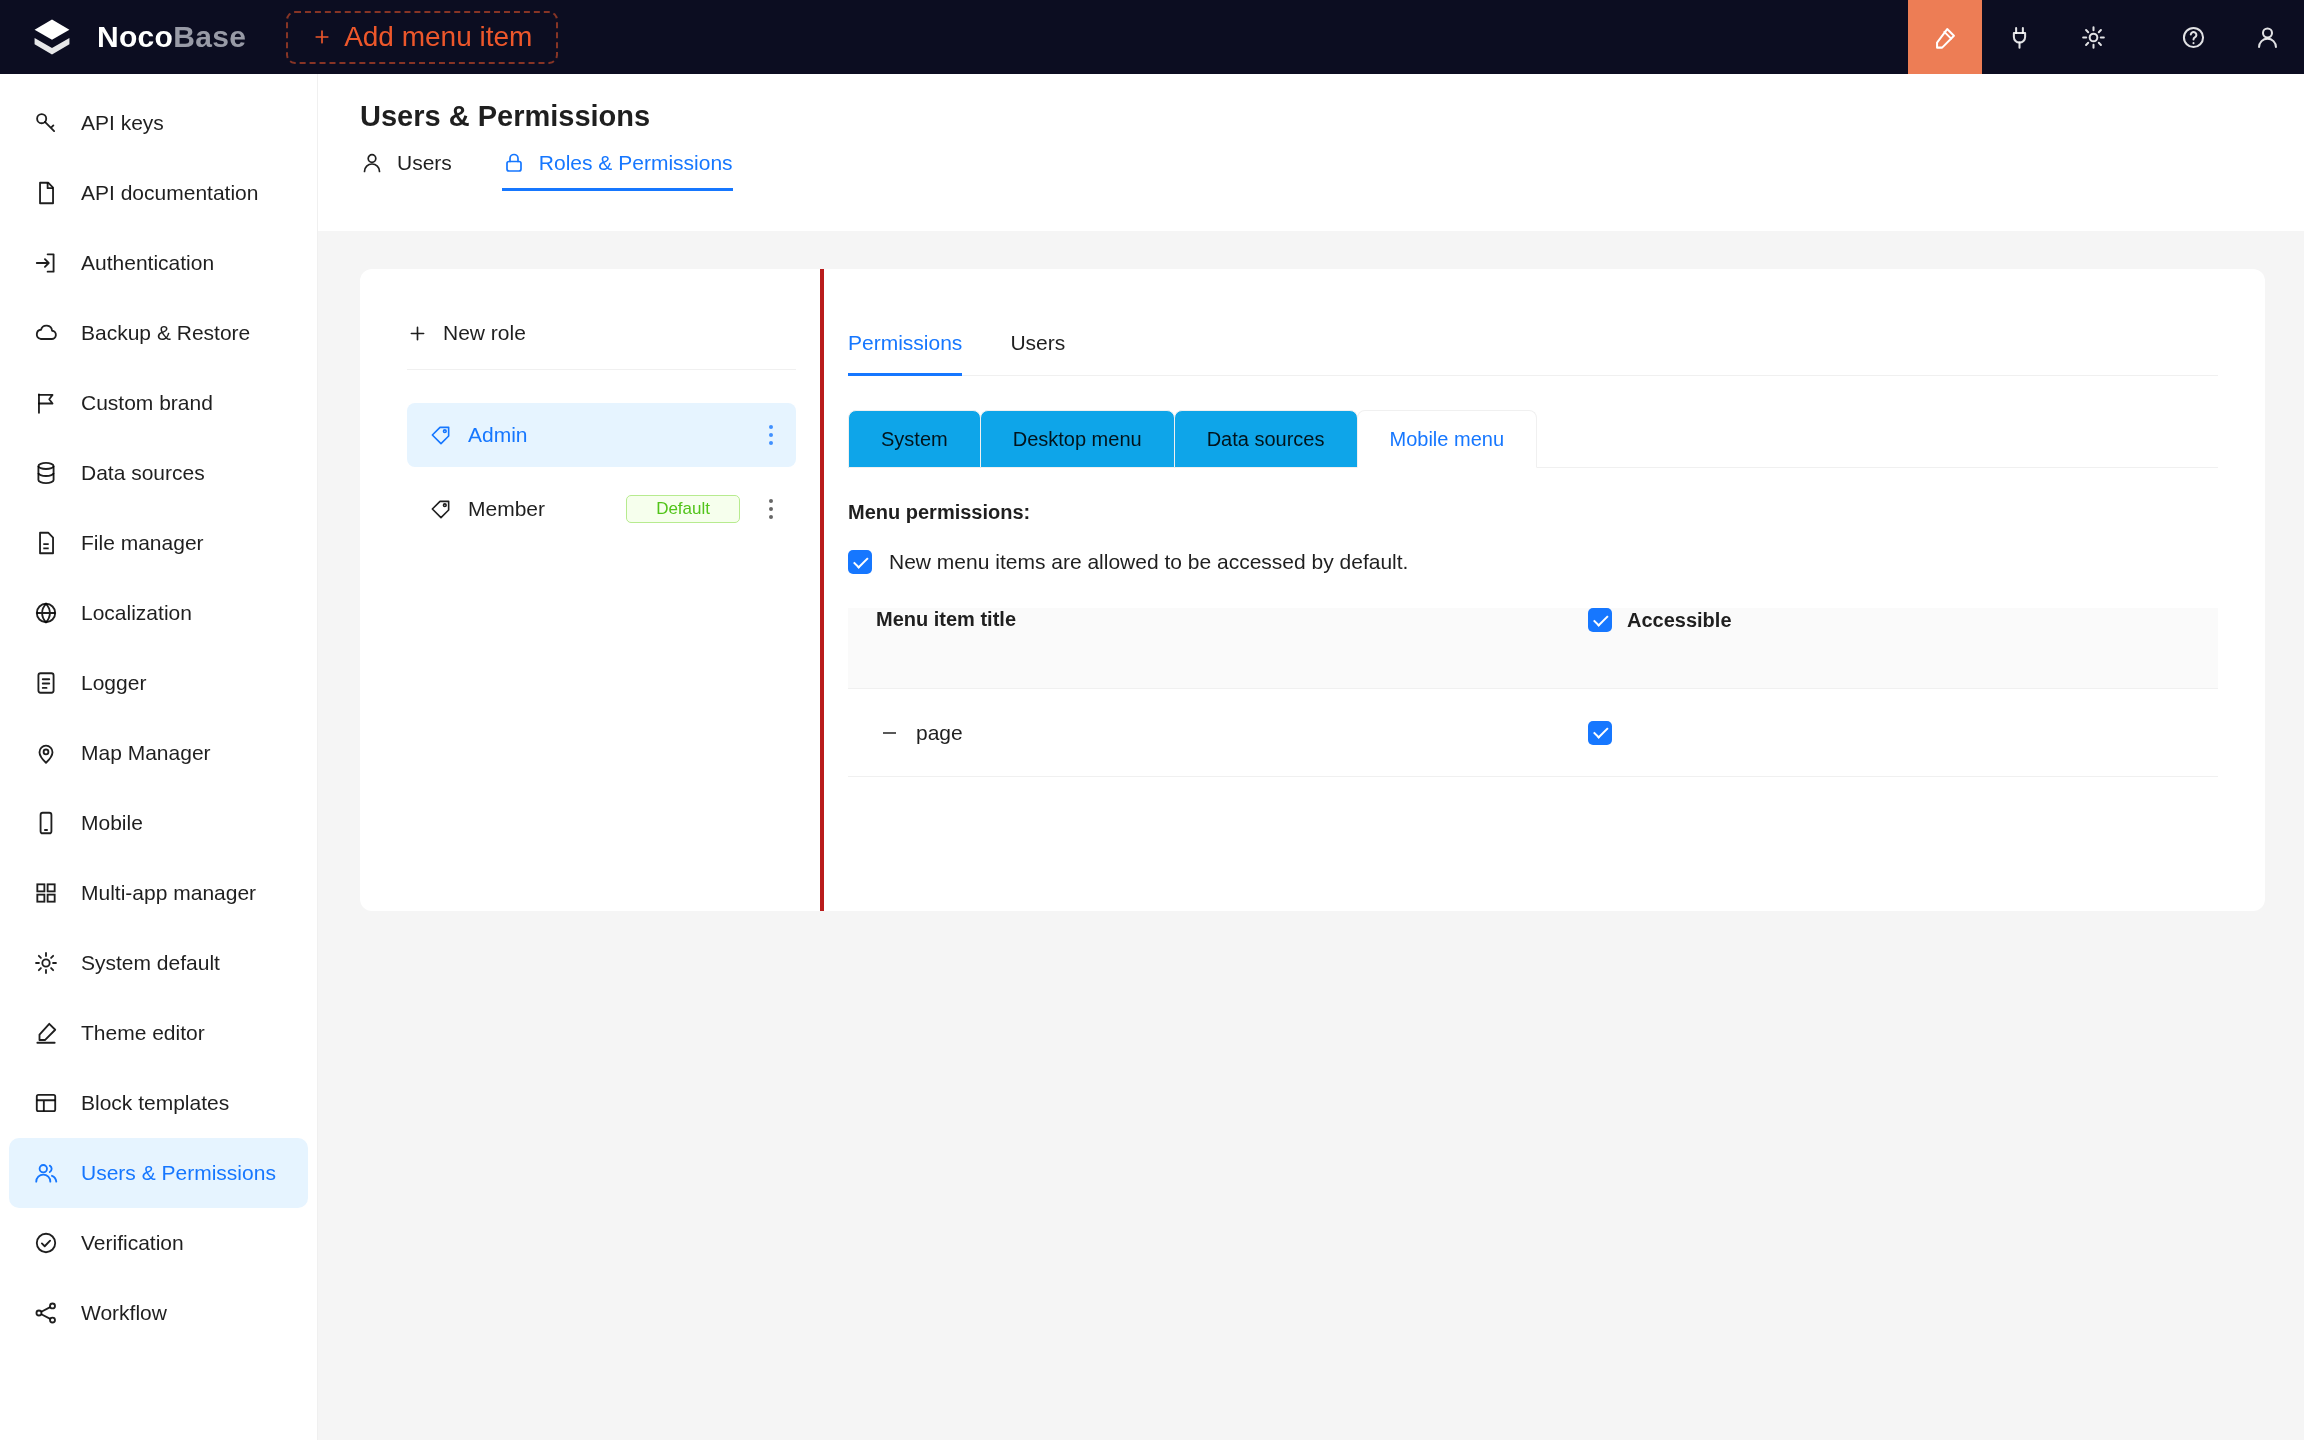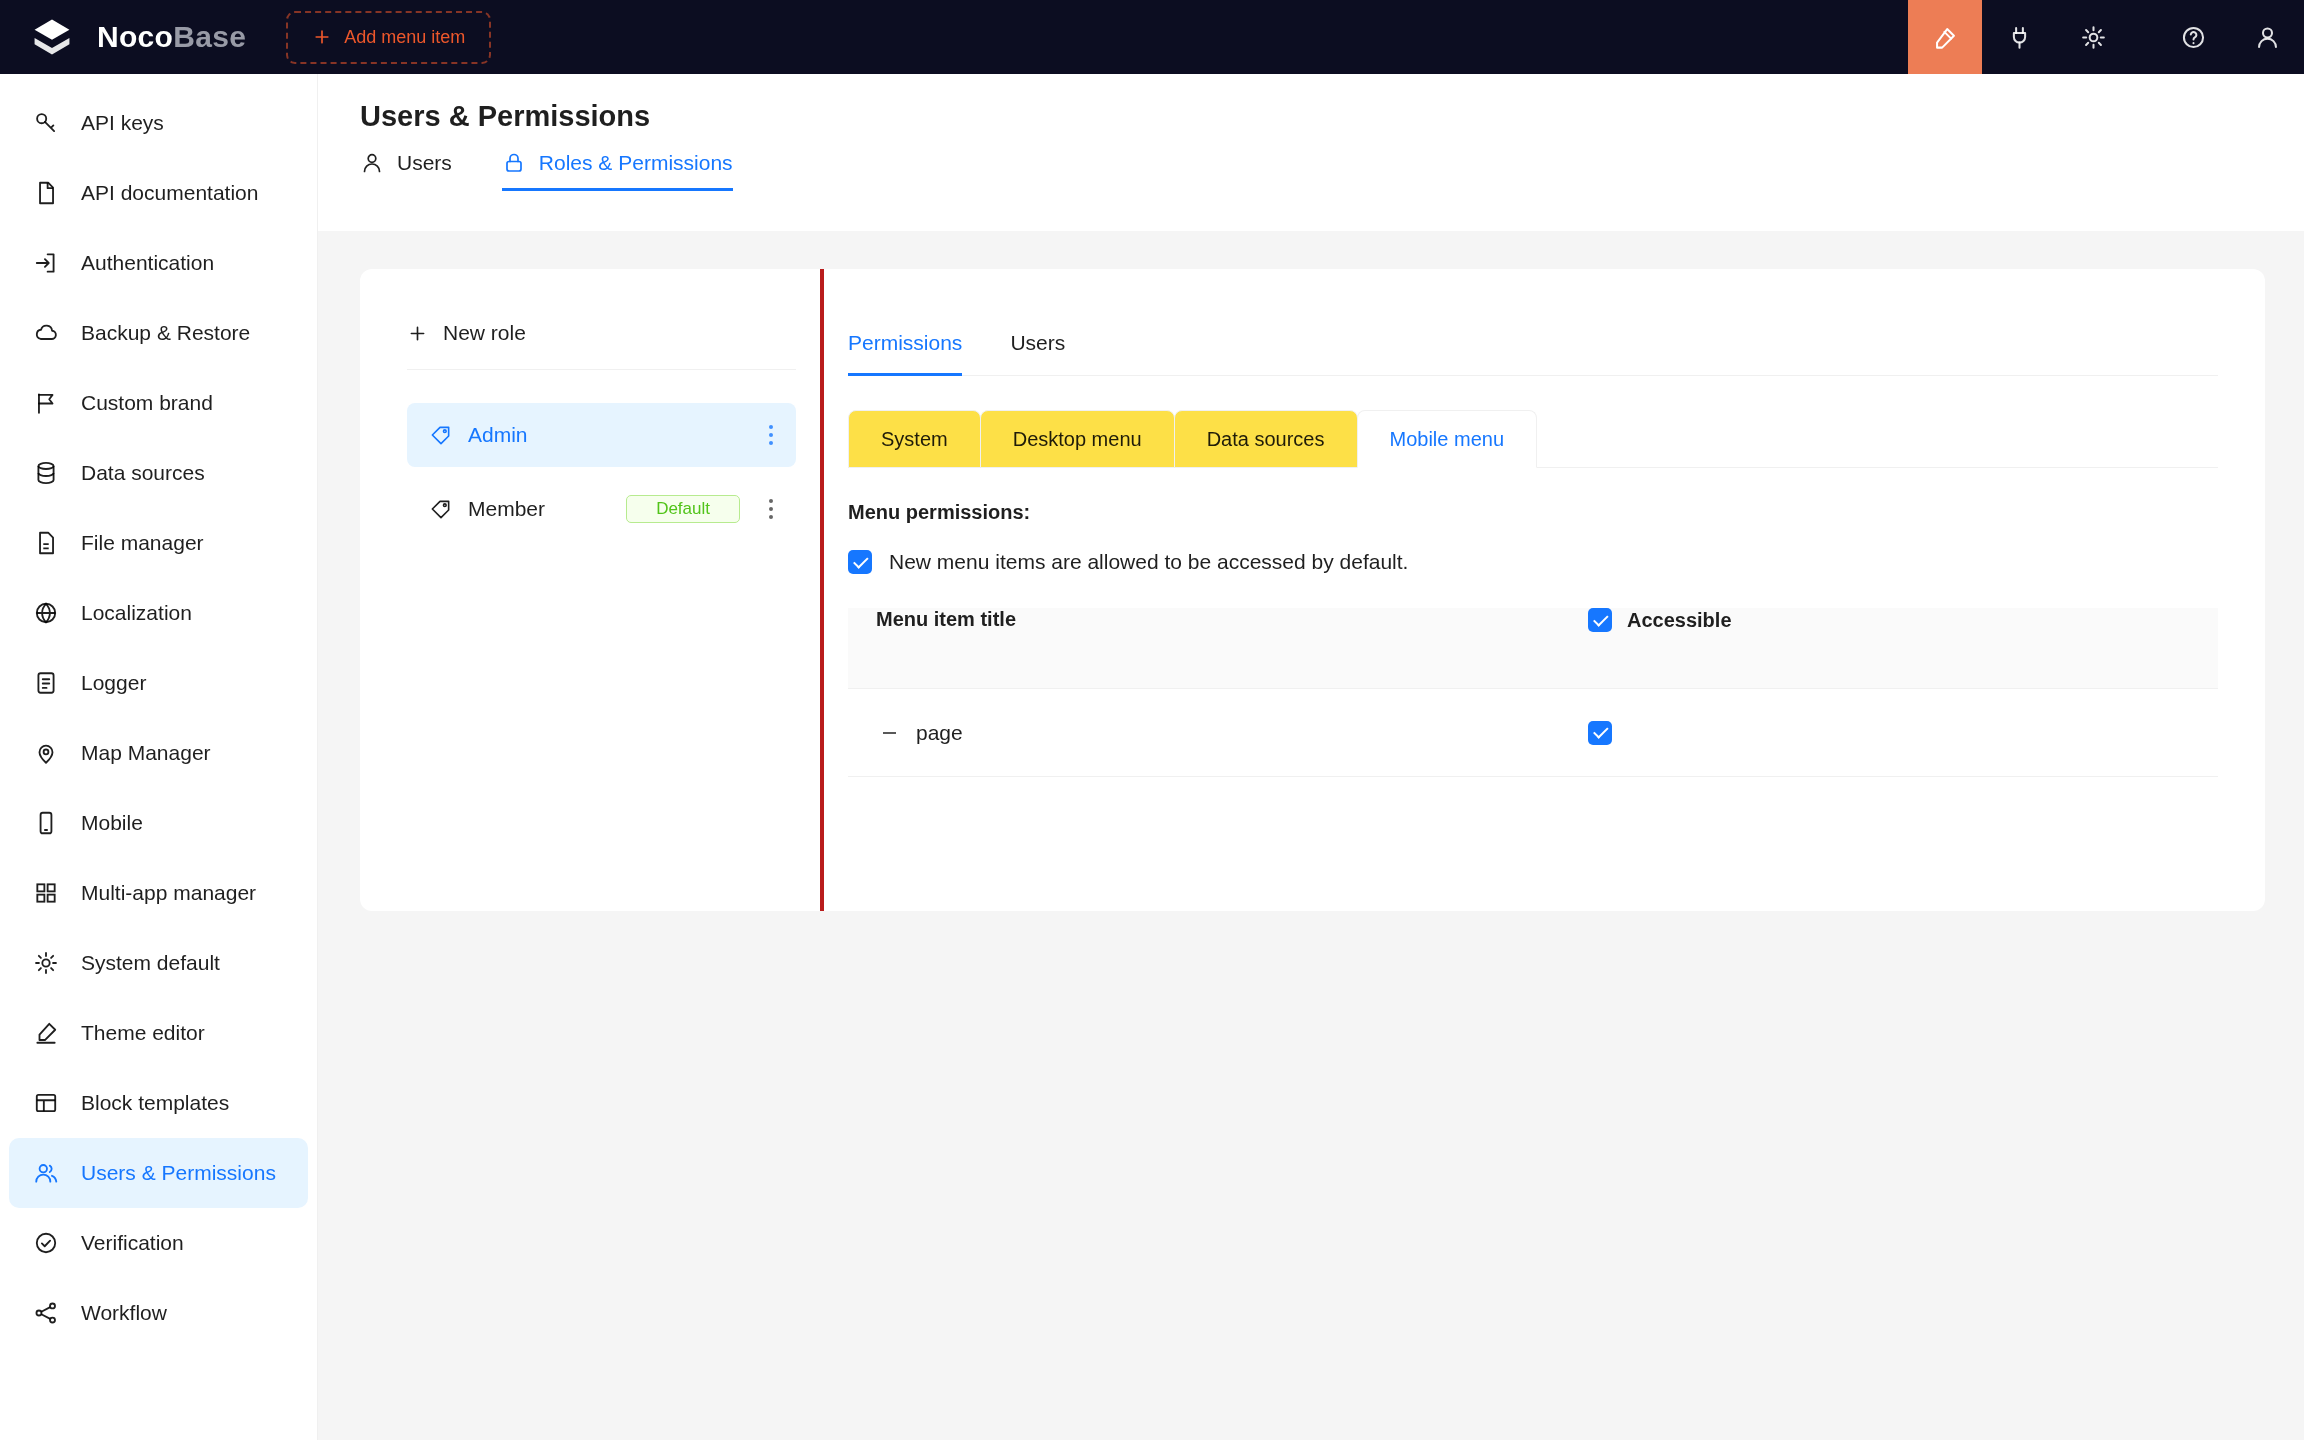--- a/index.html
+++ b/index.html
@@ -13,21 +13,21 @@
   }
   svg { display:block; }
 
   
   .navbar { position:absolute; top:0; left:0; width:100%; height:74px; background:#0c0d21; display:flex; align-items:center; z-index:10; }
   .logo-wrap { display:flex; align-items:center; gap:23px; padding-left:30px; cursor:pointer; }
   .logo-icon svg { width:44px; height:44px; }
   .logo-text { font-size:30px; font-weight:700; letter-spacing:.3px; white-space:nowrap; }
   .logo-noco { color:#ffffff; }
   .logo-base { color:#989aa6; }
-  .add-menu-btn { margin-left:40px; height:53px; padding:0 24px; display:flex; align-items:center; gap:12px; border:2px dashed rgba(237,87,43,0.55); border-radius:9px; color:#ed572b; font-size:18px; cursor:pointer; background:transparent; }
+  .add-menu-btn { margin-left:40px; height:53px; padding:0 24px; display:flex; align-items:center; gap:12px; border:2px dashed rgba(237,87,43,0.55); border-radius:9px; color:#ed572b; font-size:28px; cursor:pointer; background:transparent; }
   .add-menu-btn svg { width:20px; height:20px; }
   .nav-right { margin-left:auto; display:flex; align-items:stretch; height:100%; }
   .nav-btn { width:74px; display:flex; align-items:center; justify-content:center; color:rgba(255,255,255,0.88); cursor:pointer; }
   .nav-btn svg { width:27px; height:27px; }
   .nav-btn.active-tool { background:#ed7d55; color:#fff; }
   .nav-btn.spaced { margin-left:26px; }
 
   
   .sidebar { position:absolute; top:74px; left:0; width:318px; bottom:0; background:#fff; border-right:1px solid #f0f0f0; padding-top:14px; overflow:hidden; }
   .side-item { height:70px; margin:0 9px; border-radius:10px; display:flex; align-items:center; gap:22px; padding:0 12px 0 24px; font-size:21px; cursor:pointer; white-space:nowrap; }
@@ -60,21 +60,21 @@
   .role-item.selected .dots-btn { color:rgba(22,119,255,0.8); }
   .dots { width:4.5px; height:4.5px; border-radius:50%; background:currentColor; box-shadow:0 -8px 0 currentColor, 0 8px 0 currentColor; }
 
   
   .detail-col { flex:1; padding:0 47px 0 24px; }
   .detail-tabs { display:flex; gap:48px; padding-top:62px; border-bottom:1px solid #f0f0f0; }
   .detail-tab { font-size:21px; padding-bottom:18px; border-bottom:3px solid transparent; margin-bottom:-1px; cursor:pointer; }
   .detail-tab.active { color:#1677ff; border-bottom-color:#1677ff; }
 
   .sub-tabs { display:flex; margin-top:34px; border-bottom:1px solid #f0f0f0; }
-  .sub-tab { height:58px; padding:0 32px; display:flex; align-items:center; font-size:20px; background:#fde047; border:1px solid #f0f0f0; border-radius:8px 8px 0 0; margin-bottom:-1px; cursor:pointer; white-space:nowrap; }
+  .sub-tab { height:58px; padding:0 32px; display:flex; align-items:center; font-size:20px; background:#0ea5e9; border:1px solid #f0f0f0; border-radius:8px 8px 0 0; margin-bottom:-1px; cursor:pointer; white-space:nowrap; }
   .sub-tab + .sub-tab { margin-left:-1px; }
   .sub-tab.active { background:#fff; color:#1677ff; border-bottom-color:#fff; }
 
   .menu-perms-label { margin-top:33px; font-size:20px; font-weight:600; }
   .allow-row { margin-top:26px; display:flex; align-items:center; gap:17px; font-size:21px; }
 
   .cb { width:24px; height:24px; background:#1677ff; border-radius:5px; position:relative; flex:none; cursor:pointer; }
   .cb::after { content:""; position:absolute; left:8.5px; top:3.8px; width:6px; height:11.5px; border:solid #fff; border-width:0 2.6px 2.6px 0; transform:rotate(45deg); }
 
   .perm-table { margin-top:34px; }

